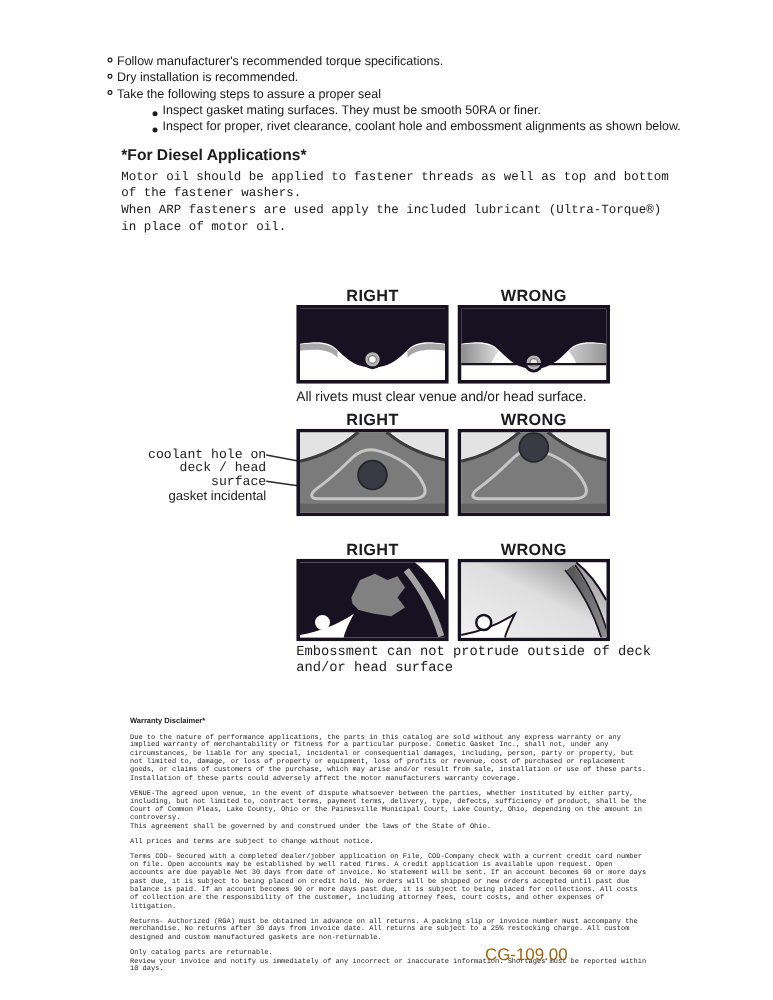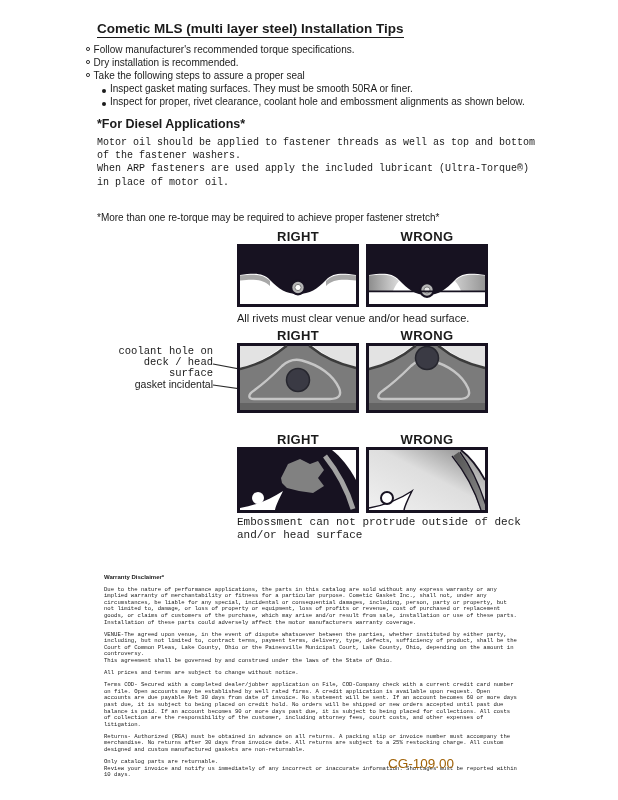--- a/index.html
+++ b/index.html
@@ -10,51 +10,48 @@
   .abs { position:absolute; }
   .pre { white-space:pre-line;font-family:Liberation Mono, monospace; }
 
   .title { left:97px; top:21px; font-size:13.5px; font-weight:bold; }
   .title span { border-bottom:1.6px solid #1b1b1b; padding-bottom:1px; }
 
   .bullets { left:86px; top:43px; font-size:10px; line-height:13px; }
   .brow { display:flex; align-items:baseline; }
   .omark { width:3.6px; height:3.6px; border:1px solid #1b1b1b; border-radius:50%;
            display:inline-block; margin-right:4px; position:relative; top:-2px; flex:none; }
-  .sub { margin-left:16px;align-items:flex-end; }
+  .sub { margin-left:36px;align-items:flex-end; }
   .dmark { width:4px; height:4px; background:#1b1b1b; border-radius:50%;
            display:inline-block; margin-right:4px; position:relative; top:-2px; flex:none; }
 
   .diesel-h { left:97px; top:117px; font-size:12.5px; font-weight:bold; }
   .para { left:97px; font-size:10px; line-height:13.2px; width:450px; }
   .p1 { top:136px; } .p2 { top:170px; } .p3 { top:211px; }
 
   .dlabel { font-size:13px; font-weight:600; width:122px; text-align:center; letter-spacing:.3px; }
   .cap { font-size:11px; line-height:12.5px; }
 
-  .side-label { font-size:10.5px; line-height:11px; text-align:right; width:118px; }
+  .side-label { font-size:10.5px; line-height:11px; text-align:right; width:118px;margin-top:13px; }
 
   .leader line { stroke:#2a2a2a; stroke-width:1.2; }
 
   .disc { left:104px; top:574px; width:413px; font-size:5.6px; line-height:6.6px; color:#222; }
   .disc .dh { font-weight:bold; font-size:6px; margin-bottom:6px; }
   .disc p { margin-bottom:5.5px; }
 
   .pagenum { left:388px; top:756px; font-size:13.5px; color:#a16207; }
 
   svg { display:block; }
 </style>
 </head>
 <body>
 
 <div class="page">
 
-  <div class="abs title">
-    <span>Cometic MLS (multi layer steel) Installation Tips</span>
-  </div>
 
   <div class="abs bullets">
     <div class="brow">
         <span class="omark"></span>
         <span>Follow manufacturer's recommended torque specifications.</span>
       </div>
     <div class="brow">
         <span class="omark"></span>
         <span>Dry installation is recommended.</span>
       </div>
@@ -68,21 +65,20 @@
       </div>
     <div class="brow sub">
         <span class="dmark"></span>
         <span>Inspect for proper, rivet clearance, coolant hole and embossment alignments as shown below.</span>
       </div>
   </div>
 
   <div class="abs diesel-h">*For Diesel Applications*</div>
   <div class="abs para p1 pre">Motor oil should be applied to fastener threads as well as top and bottom of the fastener washers.
 When ARP fasteners are used apply the included lubricant (Ultra-Torque®) in place of motor oil.</div>
-  <div class="abs para p3">*More than one re-torque may be required to achieve proper fastener stretch*</div>
 
   <div class="abs dlabel" style="left:237px; top:229px;">RIGHT</div>
   <div class="abs dlabel" style="left:366px; top:229px;">WRONG</div>
 
   <svg class="abs" style="left:237px; top:244px;" width="122" height="63" viewBox="0 0 122 63">
     <rect x="1.5" y="1.5" width="119" height="60" fill="#ffffff" stroke="#171221" stroke-width="3"></rect>
     <path d="M3,3 H119 V31 C104,29 96,29 89,36 C80,45 73,50 61,50 C49,50 42,45 33,36 C26,29 18,29 3,31 Z" fill="#171221"></path>
     <path d="M3,31.5 C18,30 26,30 33,37 L33,42 C26,35.5 18,35 3,36.5 Z" fill="#a8a8a8"></path>
     <path d="M119,31.5 C104,30 96,30 89,37 L89,42 C96,35.5 104,35 119,36.5 Z" fill="#a8a8a8"></path>
     <circle cx="61" cy="43.5" r="6.8" fill="#b6b6b6" stroke="#171221" stroke-width="2.2"></circle>

